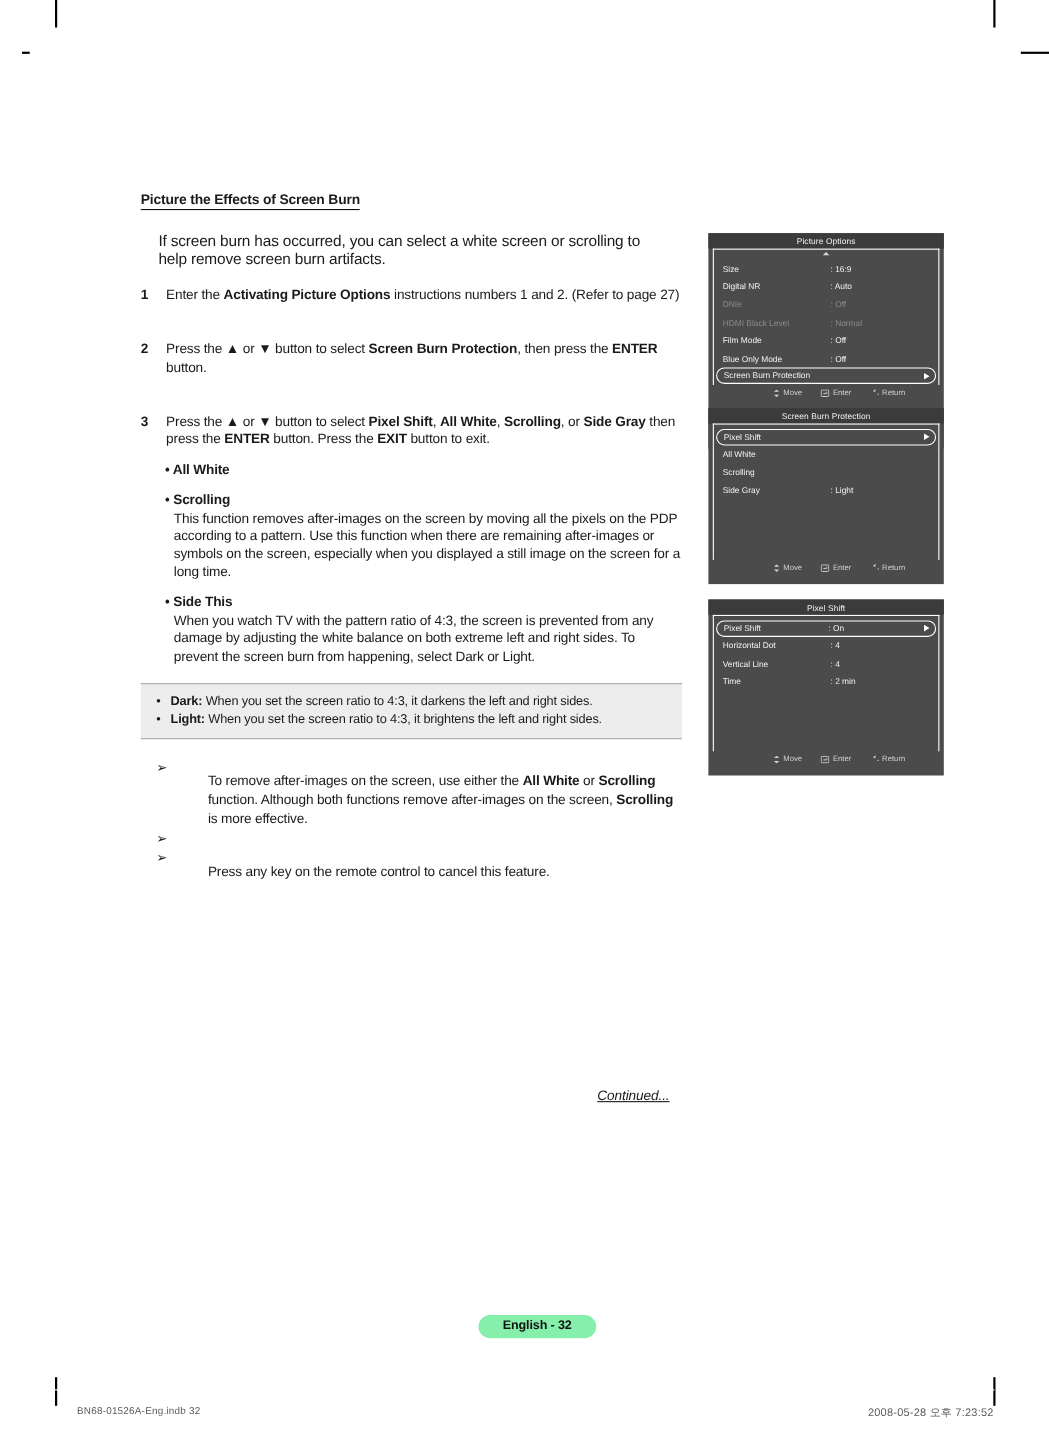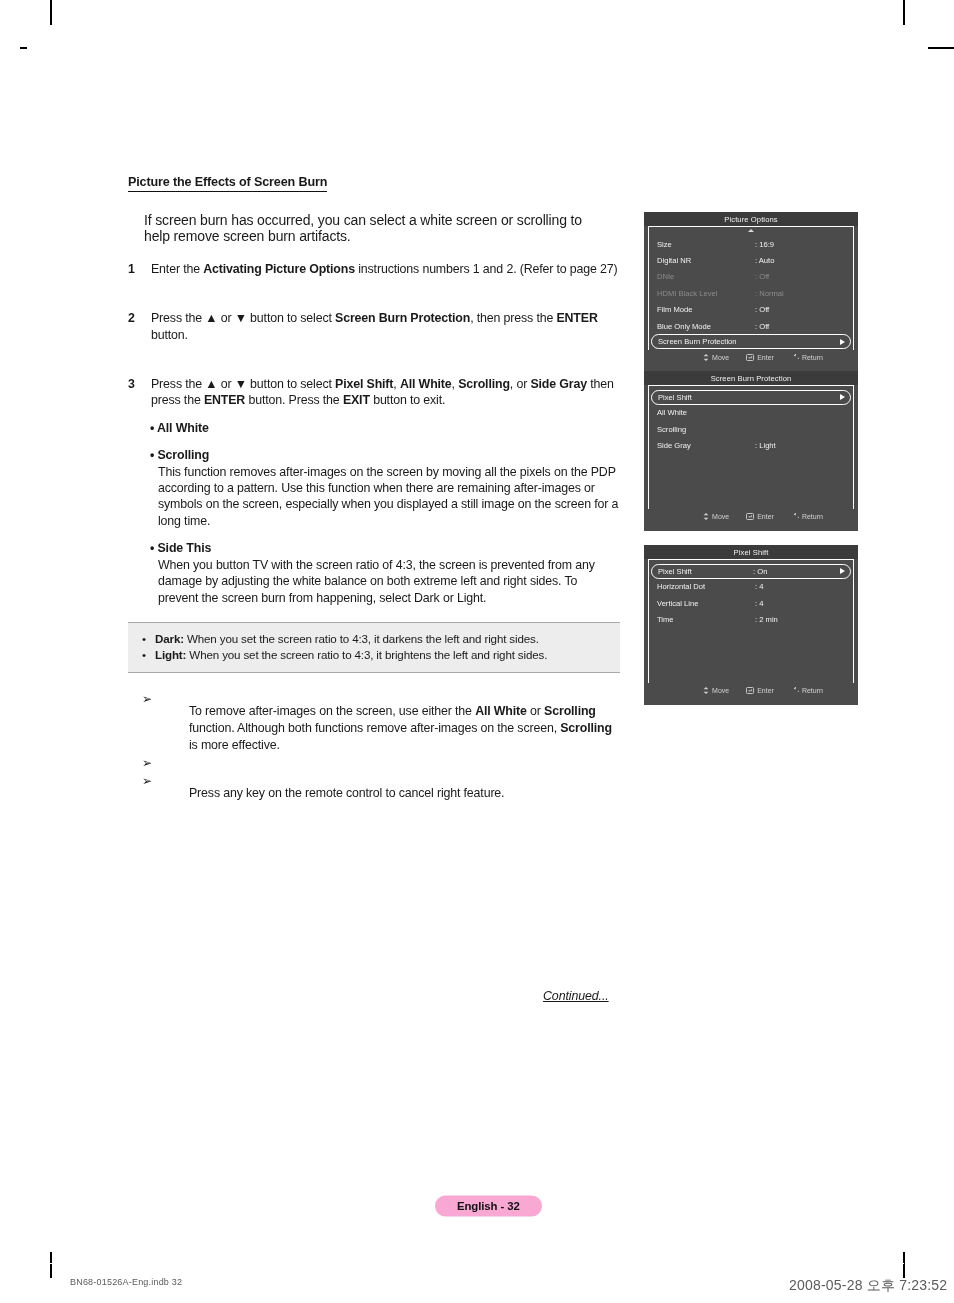--- a/index.html
+++ b/index.html
@@ -211,41 +211,41 @@
   }
   .osd-foot-item { display: flex; align-items: center; gap: 3px; }
   .ico { display: inline-block; line-height: 0; }
 
   
   .page-badge {
     position: absolute;
     left: 435px;
     top: 1206px;
     transform: translateY(-50%);
-    background: #f9a8d4;
+    background: #86efac;
     color: #111;
     font-size: 11.4px;
     font-weight: bold;
     letter-spacing: -0.1px;
     padding: 4px 22px 5px 22px;
     border-radius: 11px;
   }
   .foot-left {
     position: absolute;
     left: 70px;
     top: 1277px;
     font-size: 9px;
     color: #5b5b5b;
     letter-spacing: 0.2px;
   }
   .foot-right {
     position: absolute;
     left: 789px;
     top: 1277px;
-    font-size: 14px;
+    font-size: 10px;
     color: #5b5b5b;
     letter-spacing: 0.2px;
   }
   .foot-rule {
     position: absolute;
     left: 50px;
     top: 1263px;
     width: 854px;
     height: 1px;
     background: #ffffff;
@@ -296,21 +296,21 @@
 
   <div class="sub">
     <div class="sub-head">• Scrolling</div>
     <div class="sub-body">This function removes after-images on the screen by moving all the pixels on the PDP according to a pattern. Use this function when there are remaining after-images or symbols on the screen, especially when you displayed a still image on the screen for a long time.</div>
   </div>
 
   <div class="gap-sm"></div>
 
   <div class="sub">
     <div class="sub-head">• Side This</div>
-    <div class="sub-body">When you button TV with the screen ratio of 4:3, the screen is prevented from any damage by adjusting the white balance on both extreme left and right sides. To prevent the screen burn from happening, select Dark or Light.</div>
+    <div class="sub-body">When you watch TV with the pattern ratio of 4:3, the screen is prevented from any damage by adjusting the white balance on both extreme left and right sides. To prevent the screen burn from happening, select Dark or Light.</div>
   </div>
 
   <div class="callout">
     <div class="callout-row">
       <div class="callout-bullet">•</div>
       <div class="callout-text"><b>Dark:</b><span> When you set the screen ratio to 4:3, it darkens the left and right sides.</span></div>
     </div>
     <div class="callout-row">
       <div class="callout-bullet">•</div>
       <div class="callout-text"><b>Light:</b><span> When you set the screen ratio to 4:3, it brightens the left and right sides.</span></div>
@@ -320,21 +320,21 @@
   <div class="notes">
     <div class="note-row">
       <div class="note-mark">➢</div>
       <div class="note-text"><span>To remove after-images on the screen, use either the </span><b>All White</b><span> or </span><b>Scrolling</b><span> function. Although both functions remove after-images on the screen, </span><b>Scrolling</b><span> is more effective.</span></div>
     </div>
     <div class="note-row">
       <div class="note-mark">➢</div>
     </div>
     <div class="note-row">
       <div class="note-mark">➢</div>
-      <div class="note-text"><span>Press any key on the remote control to cancel right feature.</span></div>
+      <div class="note-text"><span>Press any key on the remote control to cancel this feature.</span></div>
     </div>
   </div>
 </div>
 
 <div class="continued">Continued...</div>
 
 <div class="osd osd-1">
     <div class="osd-title">Picture Options</div>
     <div class="osd-body">
       <div class="osd-scroll-up"></div>

